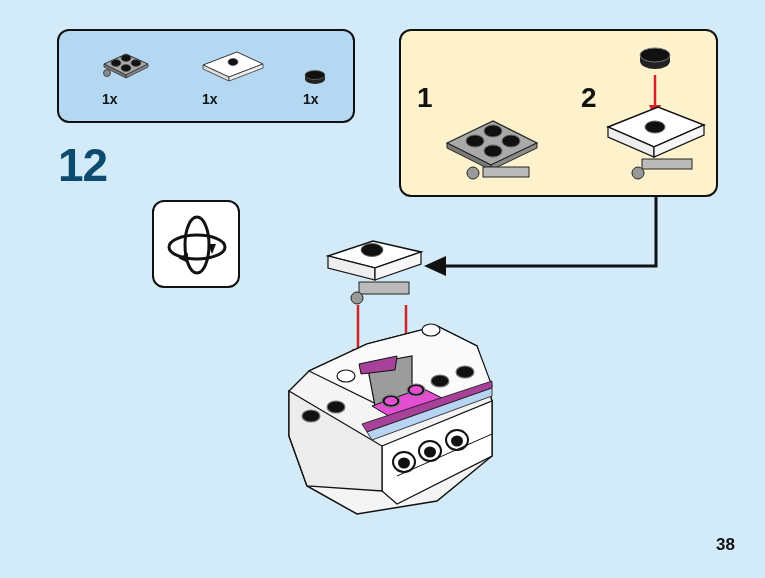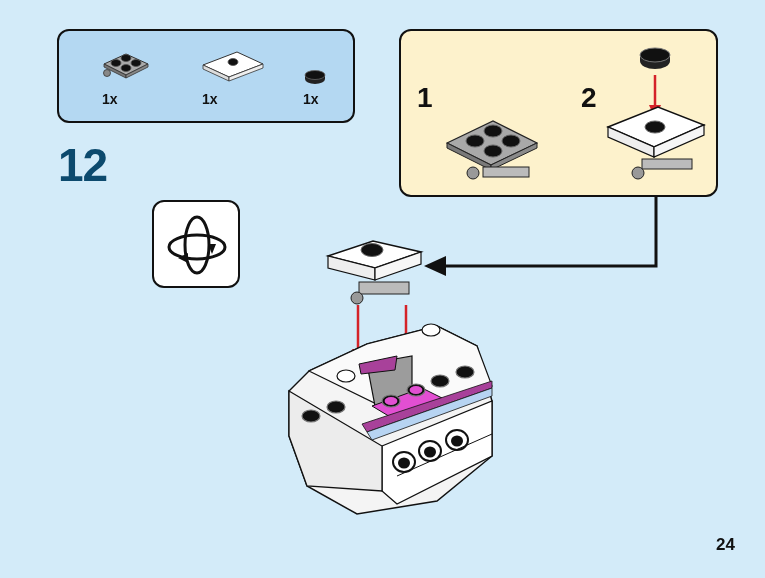--- a/index.html
+++ b/index.html
@@ -171,13 +171,13 @@
     <ellipse cx="170" cy="114" rx="11" ry="10"></ellipse>
   </g>
   <g fill="#111">
     <ellipse cx="117" cy="137" rx="6" ry="5.5"></ellipse>
     <ellipse cx="143" cy="126" rx="6" ry="5.5"></ellipse>
     <ellipse cx="170" cy="115" rx="6" ry="5.5"></ellipse>
   </g>
   <line x1="110" y1="150" x2="205" y2="108" stroke="#111" stroke-width="1"></line>
 </svg>
 
-<div class="page-num">24</div>
+<div class="page-num">38</div>
 
 </body></html>

